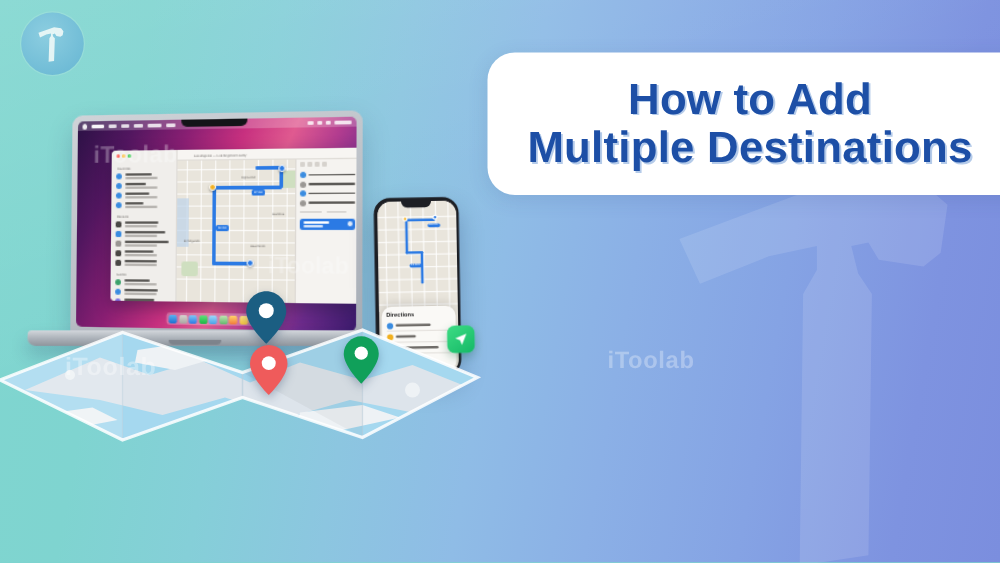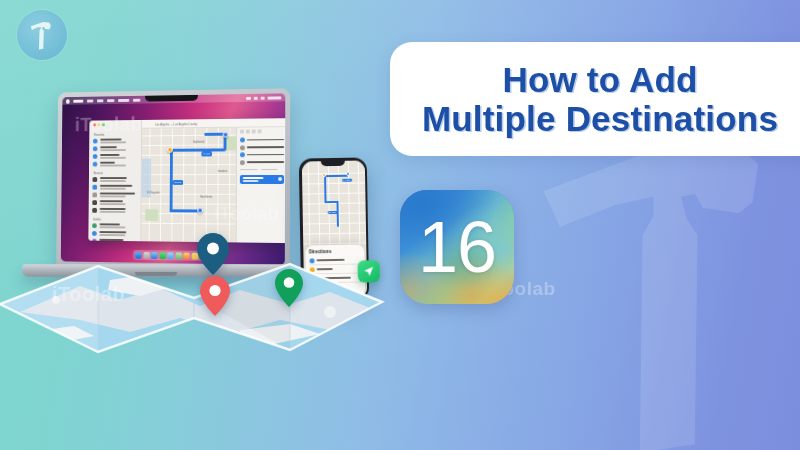--- a/index.html
+++ b/index.html
@@ -626,29 +626,20 @@
   <div class="map-pin pin-green">
     <svg viewBox="0 0 30 40">
         <path d="M15 1 C7.3 1 1 7.3 1 15 C1 25 15 39 15 39 C15 39 29 25 29 15 C29 7.3 22.7 1 15 1 Z" fill="#10a05a"></path>
         <circle cx="15" cy="14.5" r="5.3" fill="#ffffff"></circle>
       </svg>
   </div>
 
   <div class="wm-text wm-a">iToolab</div>
   <div class="wm-text wm-b">iToolab</div>
 
-  <div class="ios-icon">
-    <div class="g1"></div>
-    <div class="g2"></div>
-    <div class="g3"></div>
-    <div class="g4"></div>
-    <div class="g5"></div>
-    <div class="g6"></div>
-    <div class="num">16</div>
-  </div>
 
   <div class="title-card">
     <div class="lines">
       <div class="tline tline1">How to Add</div>
       <div class="tline tline2">Multiple Destinations</div>
     </div>
   </div>
 
 </div>
 

